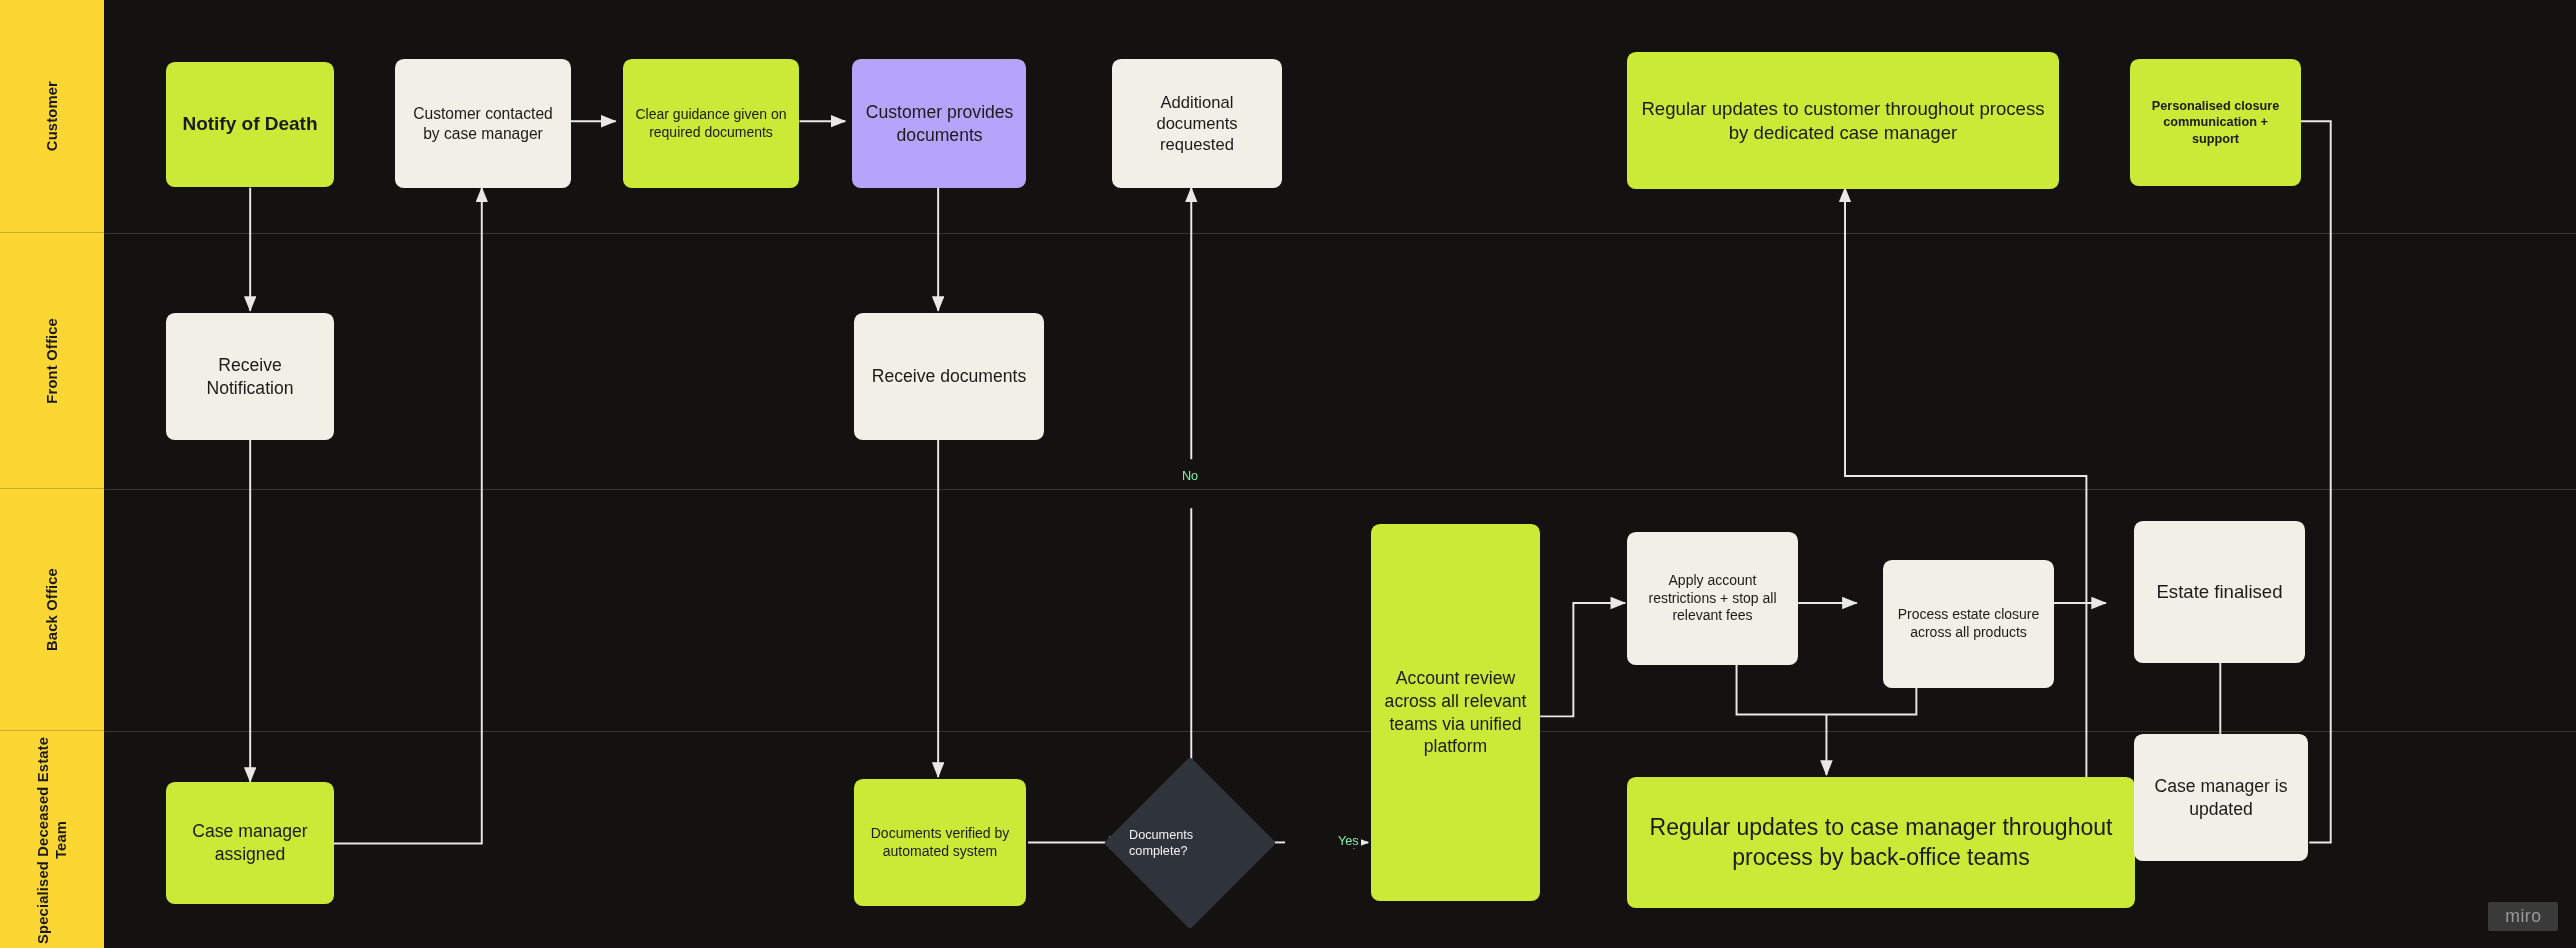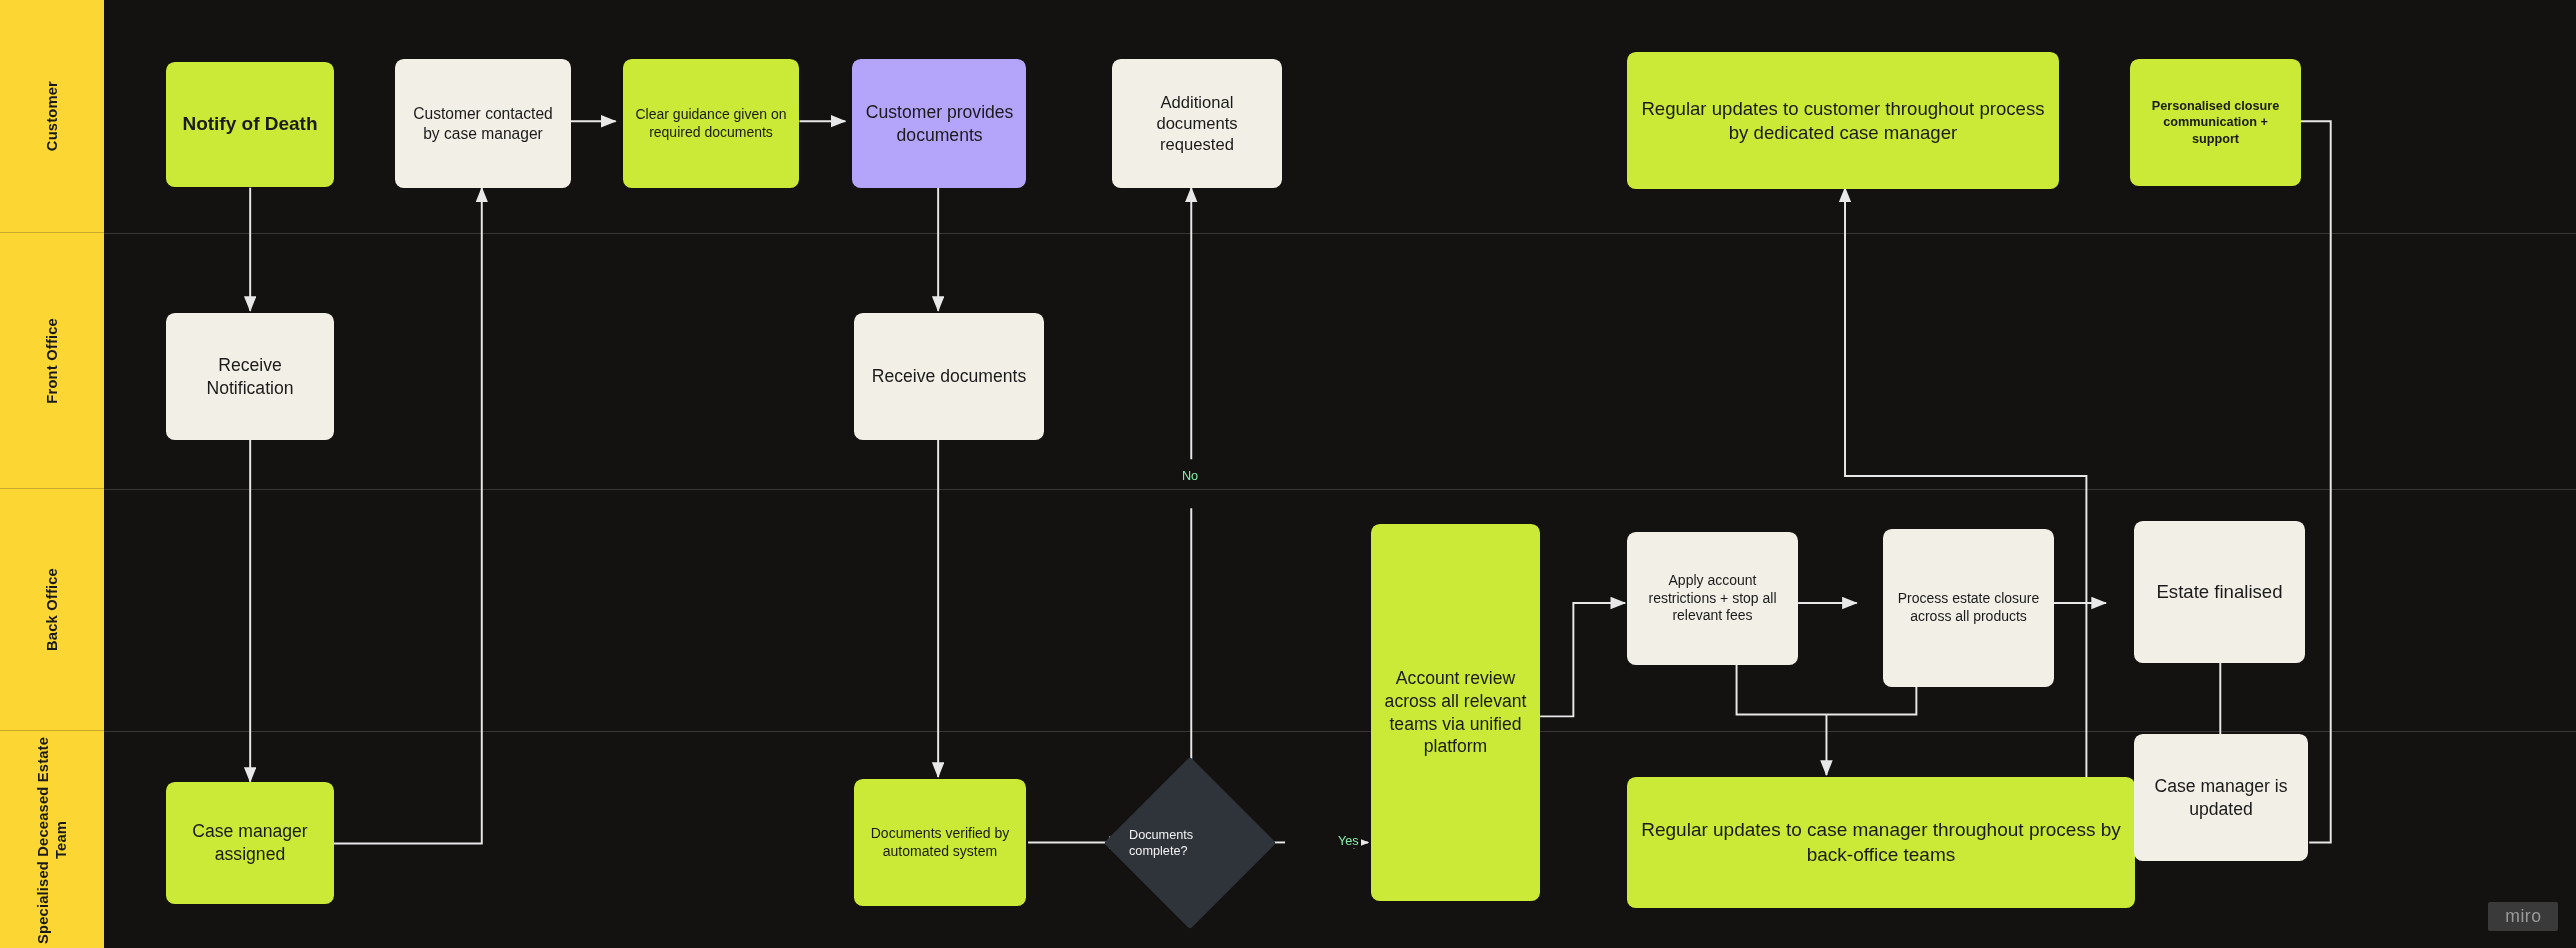--- a/index.html
+++ b/index.html
@@ -127,32 +127,32 @@
   <div class="node n-green n-bold n-xs" style="left:2130px;top:59px;width:171px;height:127px;text-align:center;">Personalised closure communication + support</div>
 
   <div class="node n-cream" style="left:166px;top:313px;width:168px;height:127px;font-size:17.6px;">Receive Notification</div>
 
   <div class="node n-cream" style="left:854px;top:313px;width:190px;height:127px;font-size:17.6px;">Receive documents</div>
 
   <div class="node n-green" style="left:1371px;top:524px;width:169px;height:377px;font-size:17.6px;">Account review across all relevant teams via unified platform</div>
 
   <div class="node n-cream n-sm" style="left:1627px;top:532px;width:171px;height:133px;">Apply account restrictions + stop all relevant fees</div>
 
-  <div class="node n-cream n-sm" style="left:1883px;top:529px;width:171px;height:158px;">Process estate closure across all products</div>
+  <div class="node n-cream n-sm" style="left:1883px;top:560px;width:171px;height:128px;">Process estate closure across all products</div>
 
   <div class="node n-cream" style="left:2134px;top:521px;width:171px;height:142px;font-size:18.6px;">Estate finalised</div>
 
   <div class="node n-green" style="left:166px;top:782px;width:168px;height:122px;font-size:17.6px;">Case manager assigned</div>
 
   <div class="node n-green n-sm" style="left:854px;top:779px;width:172px;height:127px;">Documents verified by automated system</div>
 
   <div class="diamond" style="left:1129px;top:782px;width:122px;height:122px;"></div>
   <div class="diamond-label" style="left:1129px;top:782px;width:122px;height:122px;">Documents complete?</div>
 
-  <div class="node n-green" style="left:1627px;top:777px;width:508px;height:131px;font-size:19px;">Regular updates to case manager throughout process by back-office teams</div>
+  <div class="node n-green" style="left:1627px;top:777px;width:508px;height:131px;font-size:23px;">Regular updates to case manager throughout process by back-office teams</div>
 
   <div class="node n-cream" style="left:2134px;top:734px;width:174px;height:127px;font-size:17.6px;">Case manager is updated</div>
 
   <div class="watermark">
     <span>miro</span>
   </div>
 
 </div>
 
 

